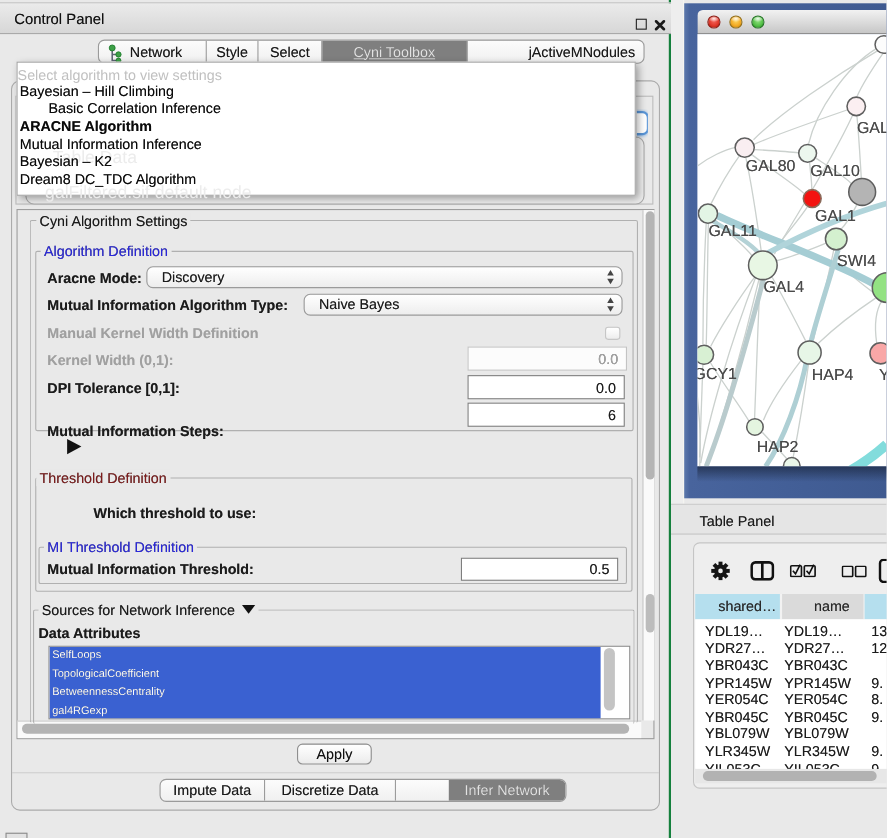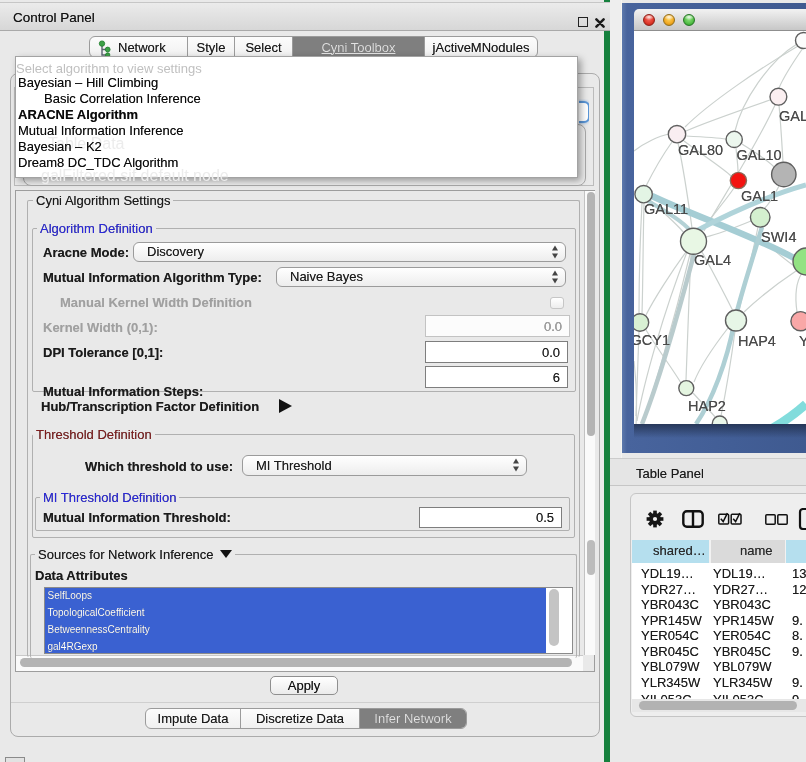--- a/index.html
+++ b/index.html
@@ -1,29 +1,29 @@
 <!DOCTYPE html>
 <html><head>
 <meta charset="utf-8">
 <style>
 * { margin:0; padding:0; box-sizing:border-box; }
 html,body { width:806px; height:762px; overflow:hidden; }
 body { font-family:"Liberation Sans", sans-serif; background:#e9e9e9; position:relative; font-size:13px; color:#1b1b1b; text-shadow:0 0 0.45px rgba(20,20,20,0.6); }
 .abs { position:absolute; }
 b, label.b { font-weight:bold; }
 
-#leftwin { left:0; top:0; width:610px; height:762px; background:#e9e9e9; border-right:6px solid #15803d; }
+#leftwin { left:0; top:0; width:610px; height:762px; background:#e9e9e9; border-right:2px solid #15803d; }
 #titlebar { left:0; top:2px; width:610px; height:29px; background:linear-gradient(#ebebeb,#d7d7d7); border-top:1px solid #c6c6c6; border-bottom:1px solid #a9a9a9; }
 #titlebar .t { position:absolute; left:13px; top:7px; font-size:13.5px; color:#111; }
 #float-ic { position:absolute; left:578px; top:14px; width:10px; height:10px; border:1.5px solid #222; }
 #close-ic { position:absolute; left:595px; top:15px; width:10px; height:10px; }
 
 .tabstrip { display:flex; border:1px solid #9b9b9b; border-radius:6px; overflow:hidden; background:linear-gradient(#fcfcfc,#f0f0f0); }
 .tab { display:flex; align-items:center; justify-content:center; border-right:1px solid #9b9b9b; color:#1a1a1a; white-space:nowrap; }
-.tab:last-child { border-right:none; }
+.tab:last-child { border-right:none;margin-left:48px; }
 .tab.sel { background:#7f7f7f; color:#e3e3e3; }
 #toptabs { left:89px; top:36px; height:22px; }
 #bottabs { left:145px; top:708px; height:21px; }
 
 #cpanel { left:10px; top:73px; width:590px; height:664px; border:1px solid #ababab; border-radius:8px; background:#e9e9e9; }
 
 #innertop { left:14px; top:87px; width:580px; height:99px; border:1px solid #bbbbbb; background:#e9e9e9; }
 #hidbox { left:23px; top:124px; width:563px; height:61.5px; border:1px solid #a9a9a9; border-radius:8px; background:#ededed; }
 
 #scrollpane { left:15px; top:190px; width:580px; height:482px; border:1px solid #9d9d9d; background:#e9e9e9; }
@@ -111,47 +111,45 @@
     <span class="gtitle" style="color:#2a28dc;left:4px;">Algorithm Definition</span>
   </div>
   <div class="row" style="left:43px;top:241px;">
       <label class="b">Aracne Mode:</label>
     </div>
   <div class="combo" style="left:133px;top:241.5px;width:432.5px;height:20px;">Discovery<span class="arr"></span></div>
   <div class="row" style="left:43px;top:266px;">
       <label class="b">Mutual Information Algorithm Type:</label>
     </div>
   <div class="combo" style="left:276px;top:266.5px;width:289.5px;height:20px;">Naive Bayes<span class="arr"></span></div>
-  <div class="row" style="left:43px;top:291px;margin-left:17px;">
+  <div class="row" style="left:43px;top:291px;">
       <label class="b gray">Manual Kernel Width Definition</label>
     </div>
   <div class="abs" style="left:550px;top:297px;width:14px;height:12px;border:1px solid #c6c6c6;border-radius:3px;background:linear-gradient(#fff,#ededed);"></div>
   <div class="row" style="left:43px;top:316px;">
       <label class="b gray">Kernel Width (0,1):</label>
     </div>
   <div class="field dis" style="left:425px;top:315px;width:145px;height:22px;">0.0</div>
   <div class="row" style="left:43px;top:341px;justify-content:flex-end;">
       <label class="b">DPI Tolerance [0,1]:</label>
     </div>
   <div class="field" style="left:425px;top:341px;width:143px;height:22px;">0.0</div>
   <div class="row" style="left:43px;top:380px;">
       <label class="b">Mutual Information Steps:</label>
     </div>
   <div class="field" style="left:425px;top:366px;width:143px;height:22px;">6</div>
   <div class="row" style="left:41px;top:395px;">
-      <label class="b">Hub/Transcription Factor Definition</label>
     <span style="margin-left:20px;width:0;height:0;border-top:7px solid transparent;border-bottom:7px solid transparent;border-left:13px solid #111;display:inline-block;"></span>
   </div>
   <div class="group" style="left:32px;top:434px;width:543px;height:104px;">
     <span class="gtitle" style="color:#7f1d1d;left:0;">Threshold Definition</span>
   </div>
   <div class="row" style="left:85px;top:455px;width:148px;justify-content:flex-end;">
       <label class="b">Which threshold to use:</label>
     </div>
-  <div class="combo" style="left:242px;top:455px;width:284.5px;height:20.5px;">MI Threshold<span class="arr"></span></div>
   <div class="group" style="left:35px;top:497px;width:535px;height:34px;">
     <span class="gtitle" style="color:#2a28dc;left:4px;">MI Threshold Definition</span>
   </div>
   <div class="row" style="left:43px;top:506px;">
       <label class="b">Mutual Information Threshold:</label>
     </div>
   <div class="field" style="left:418.5px;top:507px;width:143.5px;height:21px;">0.5</div>
   <div class="group" style="left:30px;top:553.5px;width:547px;height:104px;border-bottom:none;">
     <span class="gtitle" style="left:4px;">Sources for Network Inference <span style="display:inline-block;width:0;height:0;border-left:6.5px solid transparent;border-right:6.5px solid transparent;border-top:8.5px solid #111;vertical-align:middle;margin-left:3px;margin-top:-2px;"></span></span>
   </div>

